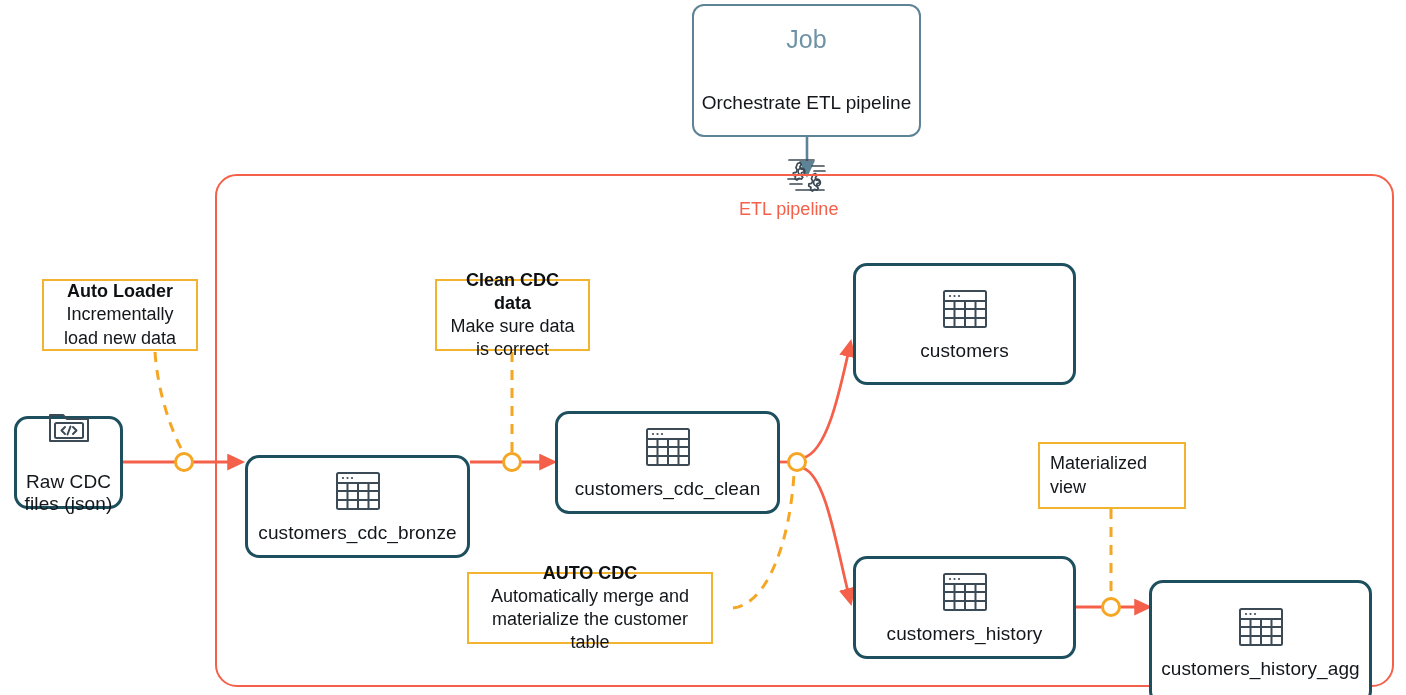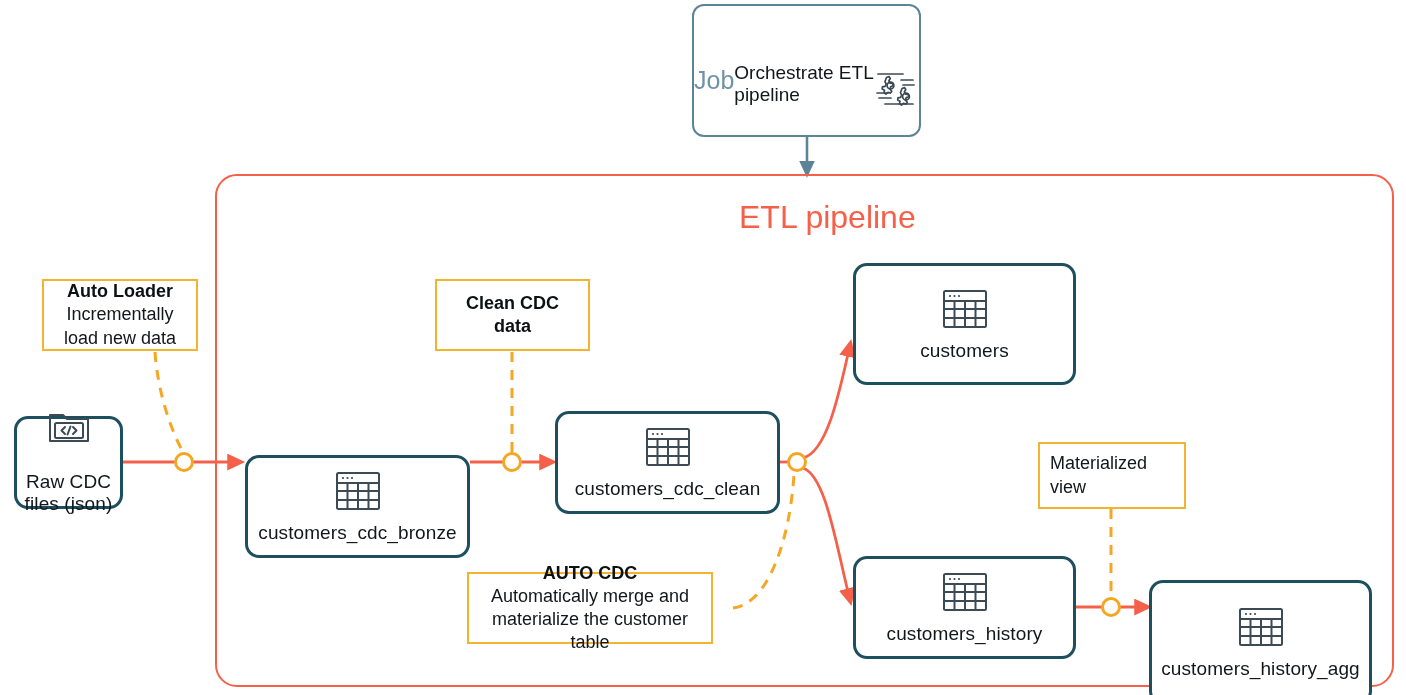--- a/index.html
+++ b/index.html
@@ -55,23 +55,24 @@
   .node.source .node-label { font-size: 19px; margin-top: 16px; }
 
   
   .job-box {
     position: absolute;
     box-sizing: border-box;
     border: 2.5px solid #5d8397;
     border-radius: 12px;
     background: #ffffff;
     display: flex;
-    flex-direction: row;
+    flex-direction: column;
     align-items: center;
-    padding-top: 26px;
+    padding-top: 20px;
+    gap: 32px;
   }
   .job-title {
     font-size: 25px;
     color: #6f93a6;
     line-height: 1.1;
     margin-bottom: 6px;
   }
   .job-sub {
     font-size: 19px;
     color: #13171b;
@@ -82,21 +83,21 @@
   
   .pipeline-frame {
     position: absolute;
     box-sizing: border-box;
     border: 2.5px solid #f4604a;
     border-radius: 22px;
     background: transparent;
   }
   .pipeline-title {
     position: absolute;
-    font-size: 32px;
+    font-size: 18px;
     color: #f4604a;
     white-space: nowrap;
   }
 
   
   .callout {
     position: absolute;
     box-sizing: border-box;
     border: 2px solid #f2b32e;
     background: #ffffff;
@@ -271,20 +272,22 @@
   </div>
 
   <div class="callout" style="left:42px; top:279px; width:156px; height:72px;">
     <div class="c-title">Auto Loader</div>
     <div class="c-body">Incrementally
 load new data</div>
   </div>
 
   <div class="callout" style="left:435px; top:279px; width:155px; height:72px;">
     <div class="c-title">Clean CDC data</div>
+    <div class="c-body">Make sure data
+is correct</div>
   </div>
 
   <div class="callout" style="left:467px; top:572px; width:246px; height:72px;">
     <div class="c-title">AUTO CDC</div>
     <div class="c-body">Automatically merge and
 materialize the customer table</div>
   </div>
 
   <div class="callout plain" style="left:1038px; top:442px; width:148px; height:67px;align-items:center;">
     <div class="c-body">Materialized view</div>

